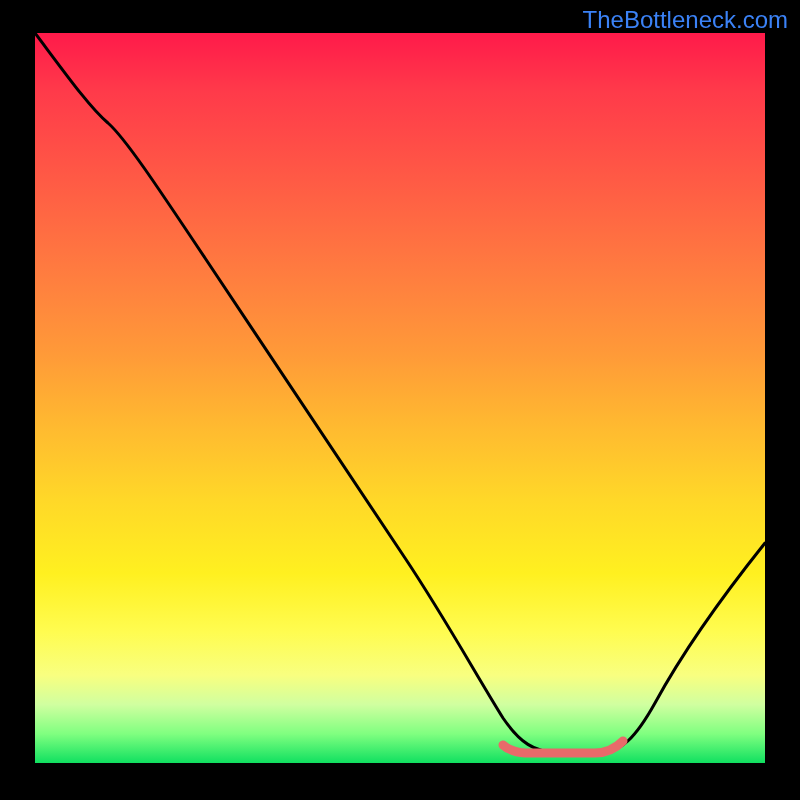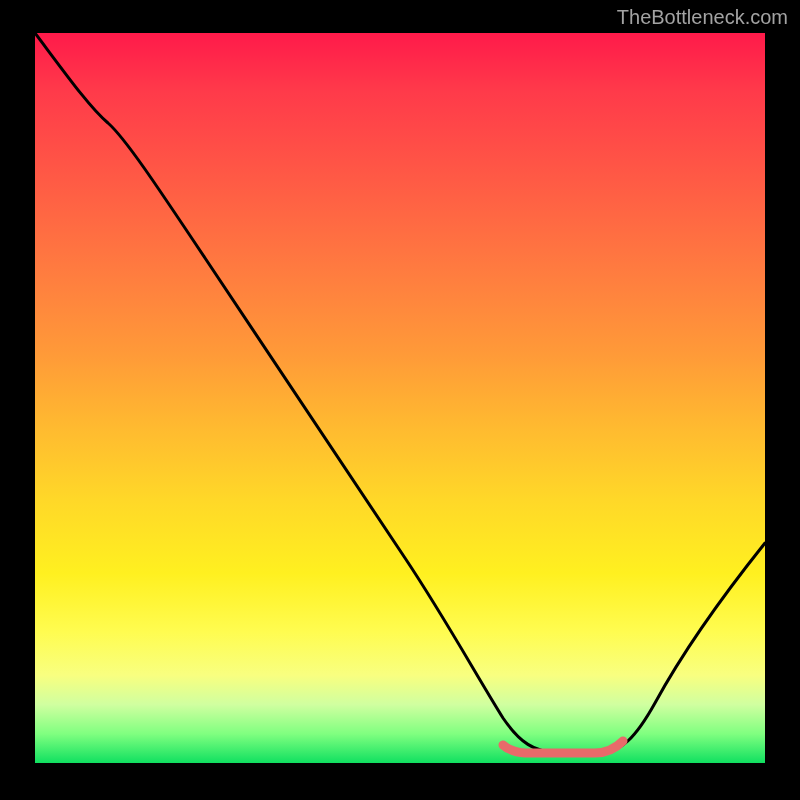--- a/index.html
+++ b/index.html
@@ -8,22 +8,22 @@
     width: 800px;
     height: 800px;
     background: #000;
     position: relative;
     font-family: Arial, sans-serif;
   }
   .watermark {
     position: absolute;
     top: 6px;
     right: 12px;
-    color: #a3a3a3;
-    font-size: 20px;
+    color: #3b82f6;
+    font-size: 24px;
     font-weight: 500;
     z-index: 10;
   }
   .plot-area {
     position: absolute;
     left: 35px;
     top: 33px;
     width: 730px;
     height: 730px;
     

